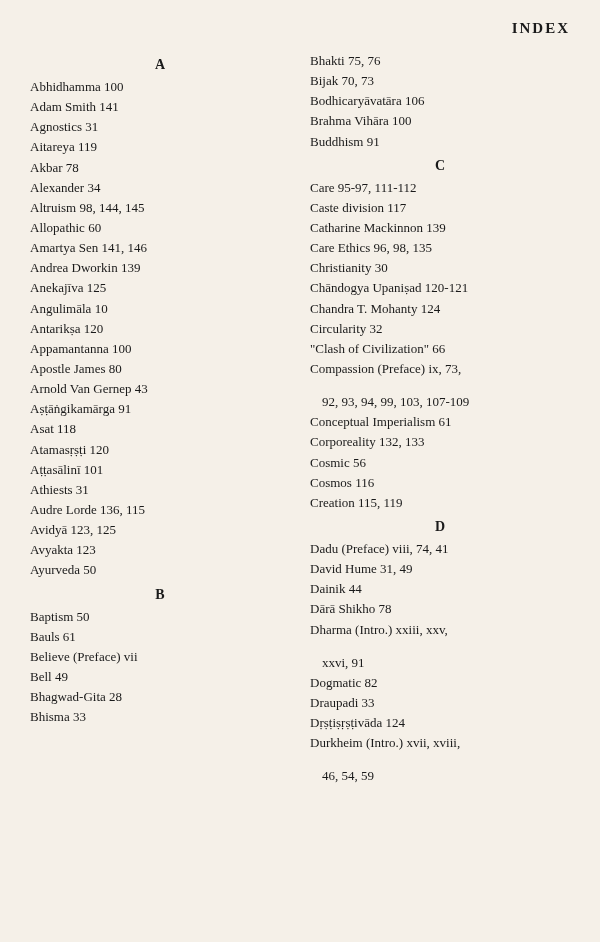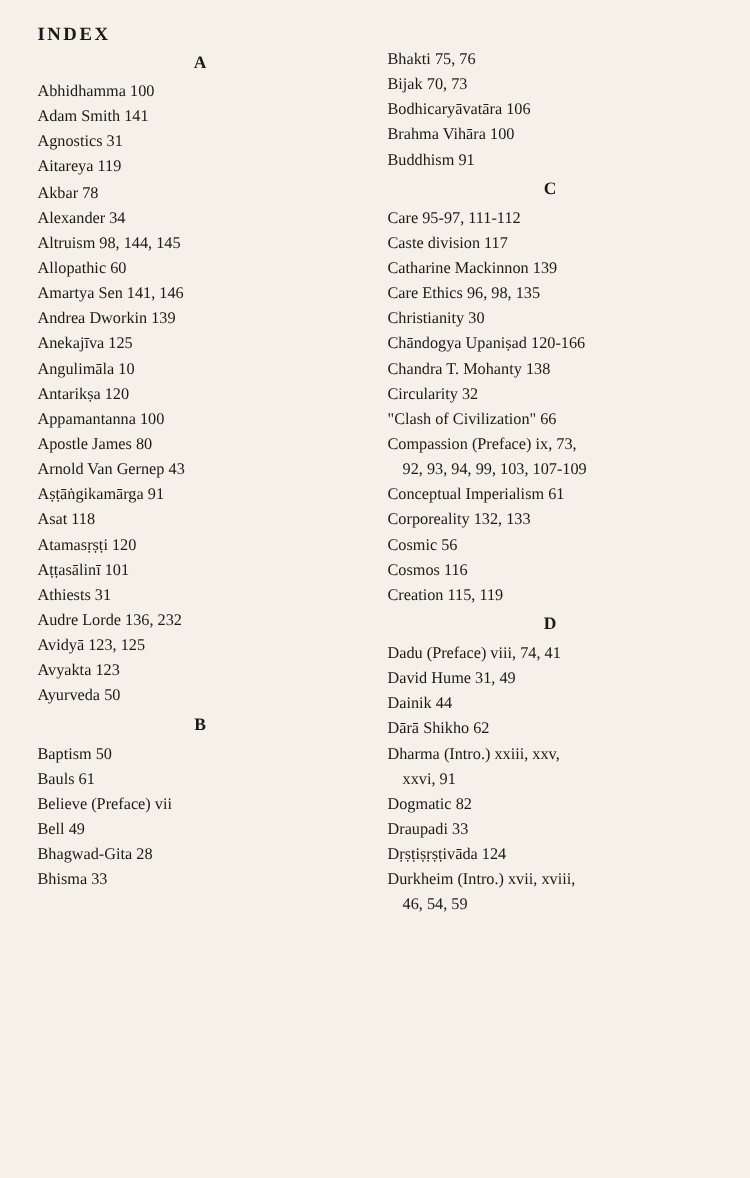--- a/index.html
+++ b/index.html
@@ -10,24 +10,25 @@
     body {
       background: #f5f0e8;
       font-family: "Times New Roman", Times, serif;
       font-size: 13px;
       color: #1a1a1a;
       width: 600px;
       min-height: 942px;
       padding: 20px 30px;
     }
     .page-title {
-      text-align: left;
+      text-align: right;
       font-size: 15px;
       font-weight: bold;
       letter-spacing: 2px;
+      margin-bottom: 14px;
       font-family: "Times New Roman", Times, serif;
     }
     .columns {
       display: flex;
       gap: 20px;
     }
     .col {
       flex: 1;
       min-width: 0;
     }
@@ -38,20 +39,21 @@
       margin: 6px 0 4px 0;
       font-family: "Times New Roman", Times, serif;
     }
     .index-entry {
       line-height: 1.55;
       font-size: 13px;
       font-family: "Times New Roman", Times, serif;
     }
     .index-entry.continuation {
       padding-left: 12px;
+      margin-top: 13px;
     }
   </style>
 </head>
 <body>
 
 <div class="page-title">INDEX</div>
 
 <div class="columns">
   <div class="col">
 
@@ -70,21 +72,21 @@
       <div class="index-entry">Angulimāla 10</div>
       <div class="index-entry">Antarikṣa 120</div>
       <div class="index-entry">Appamantanna 100</div>
       <div class="index-entry">Apostle James 80</div>
       <div class="index-entry">Arnold Van Gernep 43</div>
       <div class="index-entry">Aṣṭāṅgikamārga 91</div>
       <div class="index-entry">Asat 118</div>
       <div class="index-entry">Atamasṛṣṭi 120</div>
       <div class="index-entry">Aṭṭasālinī 101</div>
       <div class="index-entry">Athiests 31</div>
-      <div class="index-entry">Audre Lorde 136, 232</div>
+      <div class="index-entry">Audre Lorde 136, 115</div>
       <div class="index-entry">Avidyā 123, 125</div>
       <div class="index-entry">Avyakta 123</div>
       <div class="index-entry">Ayurveda 50</div>
       <div class="section-header">B</div>
       <div class="index-entry">Baptism 50</div>
       <div class="index-entry">Bauls 61</div>
       <div class="index-entry">Believe (Preface) vii</div>
       <div class="index-entry">Bell 49</div>
       <div class="index-entry">Bhagwad-Gita 28</div>
       <div class="index-entry">Bhisma 33</div>
@@ -95,36 +97,36 @@
       <div class="index-entry">Bijak 70, 73</div>
       <div class="index-entry">Bodhicaryāvatāra 106</div>
       <div class="index-entry">Brahma Vihāra 100</div>
       <div class="index-entry">Buddhism 91</div>
       <div class="section-header">C</div>
       <div class="index-entry">Care 95-97, 111-112</div>
       <div class="index-entry">Caste division 117</div>
       <div class="index-entry">Catharine Mackinnon 139</div>
       <div class="index-entry">Care Ethics 96, 98, 135</div>
       <div class="index-entry">Christianity 30</div>
-      <div class="index-entry">Chāndogya Upaniṣad 120-166</div>
-      <div class="index-entry">Chandra T. Mohanty 138</div>
+      <div class="index-entry">Chāndogya Upaniṣad 120-121</div>
+      <div class="index-entry">Chandra T. Mohanty 124</div>
       <div class="index-entry">Circularity 32</div>
       <div class="index-entry">"Clash of Civilization" 66</div>
       <div class="index-entry">Compassion (Preface) ix, 73,</div>
       <div class="index-entry continuation">92, 93, 94, 99, 103, 107-109</div>
       <div class="index-entry">Conceptual Imperialism 61</div>
       <div class="index-entry">Corporeality 132, 133</div>
       <div class="index-entry">Cosmic 56</div>
       <div class="index-entry">Cosmos 116</div>
       <div class="index-entry">Creation 115, 119</div>
       <div class="section-header">D</div>
       <div class="index-entry">Dadu (Preface) viii, 74, 41</div>
       <div class="index-entry">David Hume 31, 49</div>
       <div class="index-entry">Dainik 44</div>
-      <div class="index-entry">Dārā Shikho 62</div>
+      <div class="index-entry">Dārā Shikho 78</div>
       <div class="index-entry">Dharma (Intro.) xxiii, xxv,</div>
       <div class="index-entry continuation">xxvi, 91</div>
       <div class="index-entry">Dogmatic 82</div>
       <div class="index-entry">Draupadi 33</div>
       <div class="index-entry">Dṛṣṭiṣṛṣṭivāda 124</div>
       <div class="index-entry">Durkheim (Intro.) xvii, xviii,</div>
       <div class="index-entry continuation">46, 54, 59</div>
     </div>
 </div>
 

